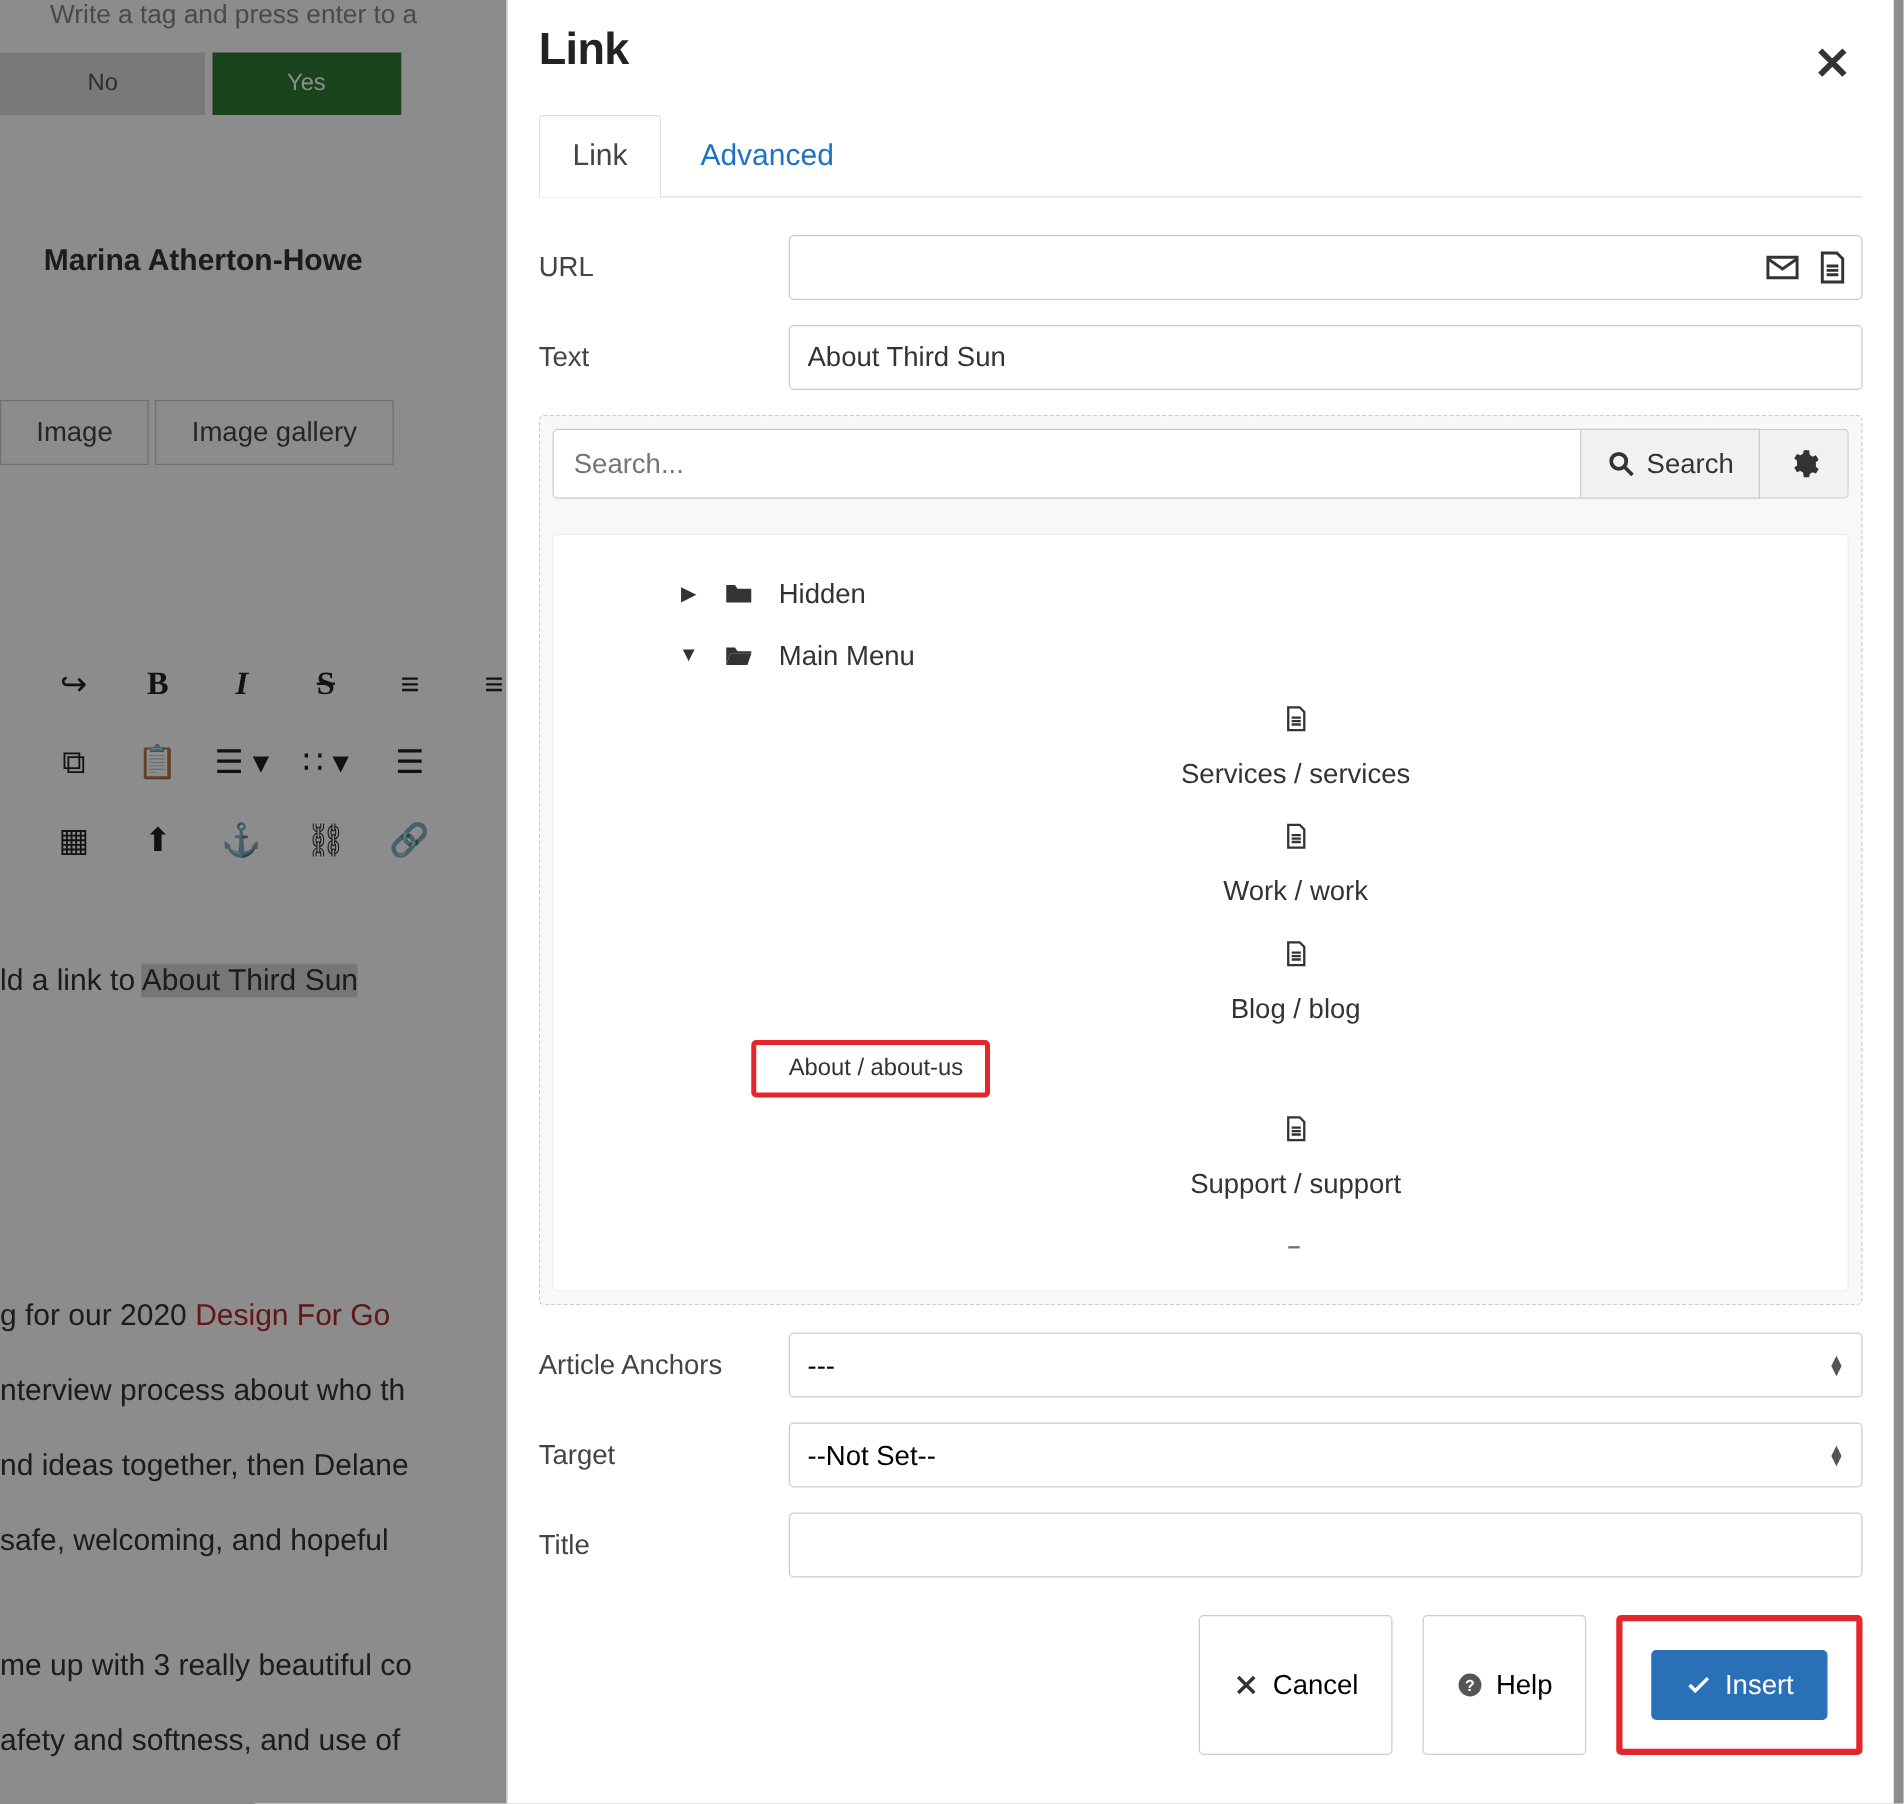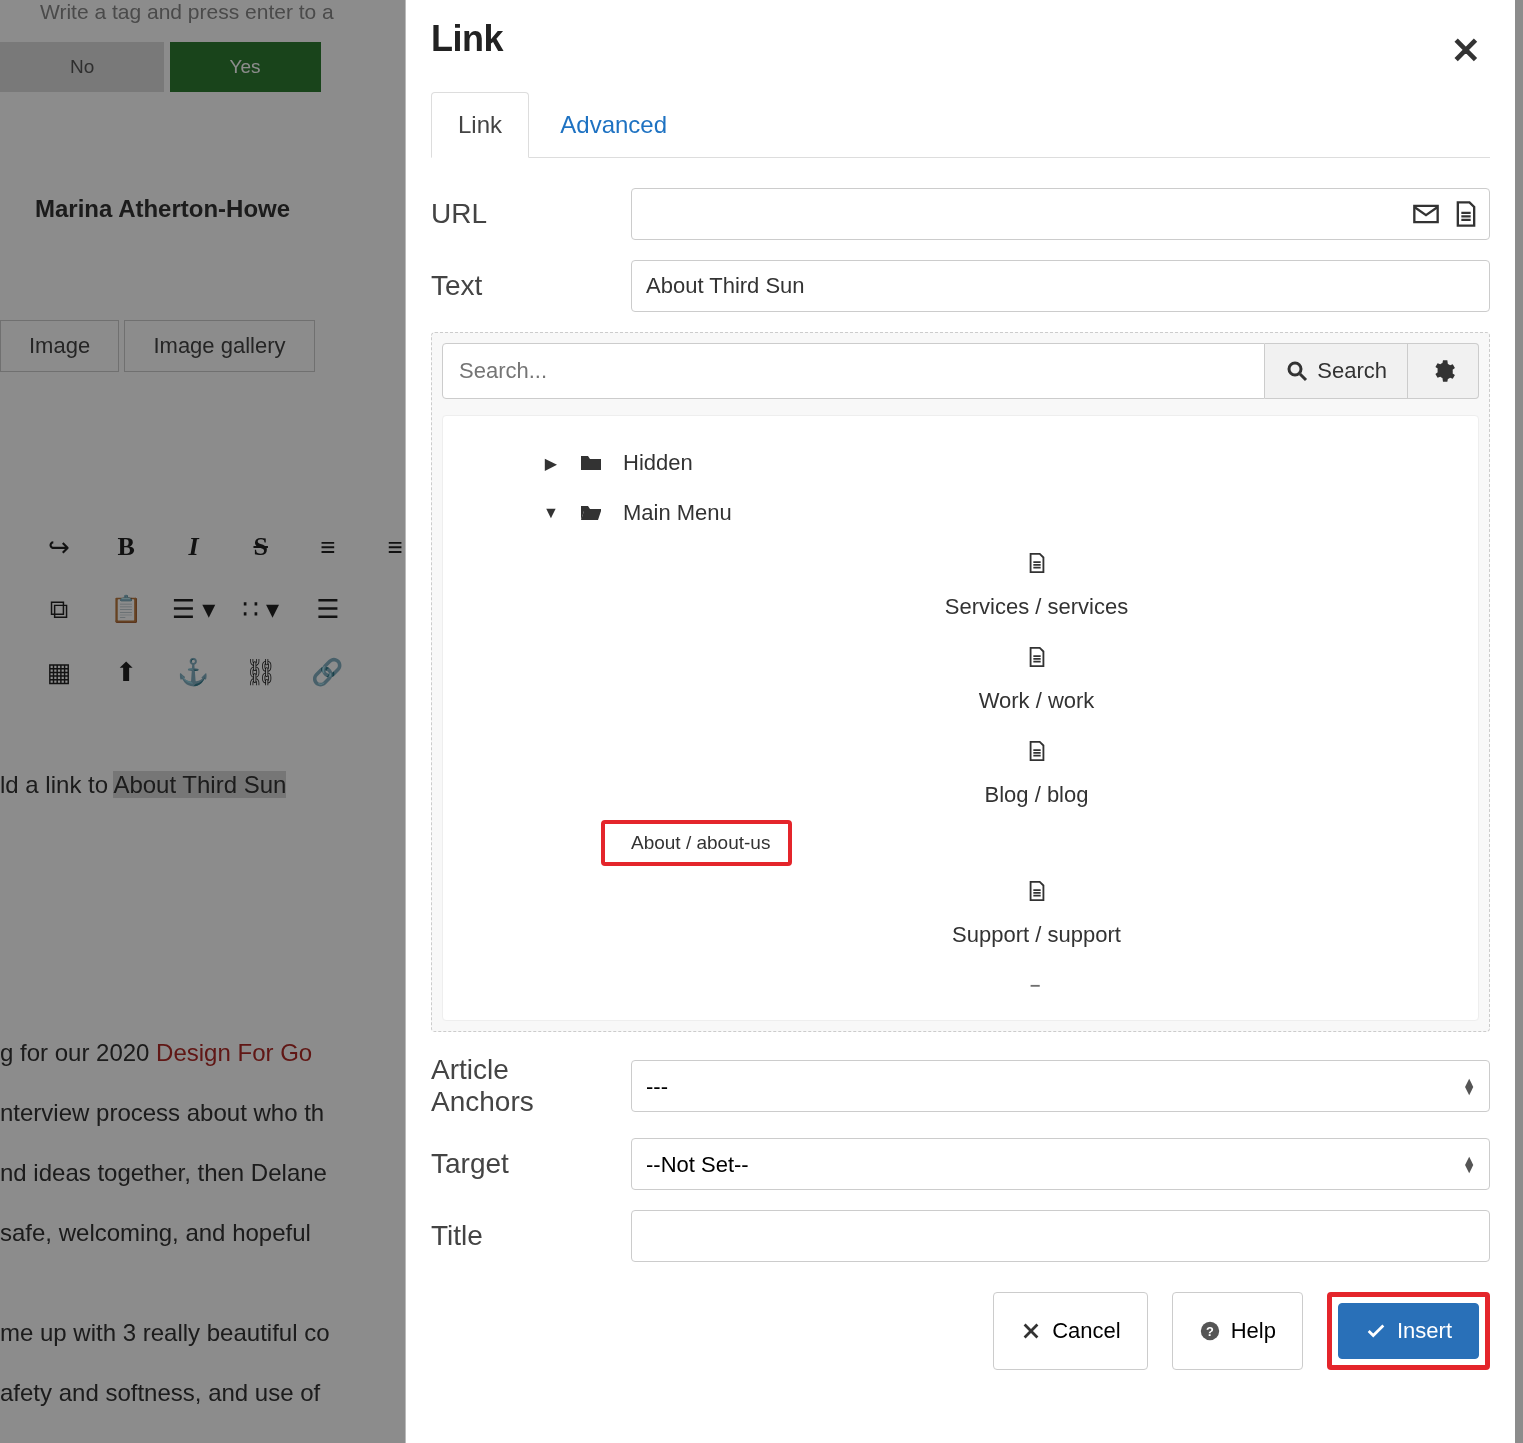--- a/index.html
+++ b/index.html
@@ -148,21 +148,21 @@
 
 .form { margin-top: 30px; }
 .form-row {
   display: flex;
   align-items: center;
   margin-bottom: 20px;
   gap: 20px;
 }
 .form-label {
   width: 180px;
-  font-size: 28px;
+  font-size: 22px;
   color: #444;
 }
 .form-input-wrap {
   flex: 1;
   position: relative;
 }
 .form-input {
   width: 100%;
   border: 1px solid #ccc;
   border-radius: 4px;
@@ -186,21 +186,21 @@
 .browser {
   border: 1px dashed #ccc;
   border-radius: 4px;
   padding: 10px 10px 10px 10px;
   margin-top: 6px;
   background:#f8f8f8;
 }
 .search-row {
   display: flex;
   gap: 0;
-  margin-bottom: 16px;
+  margin-bottom: 28px;
   border-radius: 16px;
 }
 .search-input {
   flex: 1;
   border: 1px solid #ccc;
   border-radius: 4px 0 0 4px;
   padding: 14px 16px;
   font-size: 22px;
   color: #888;
   background: #fff;
@@ -305,21 +305,21 @@
   background: #2970b8;
   color: #fff;
   border: 1px solid #2970b8;
 }
 .btn-primary svg { fill: #fff; }
 .btn svg { width: 22px; height: 22px; }
 
 .insert-wrap {
   border: 5px solid #e4252b;
   border-radius: 4px;
-  padding: 6px;
+  padding: 23px;
   display:inline-flex;
 }
 
 
 svg { display: block; }
 </style>
 </head>
 <body>
 
 <div class="bg">

